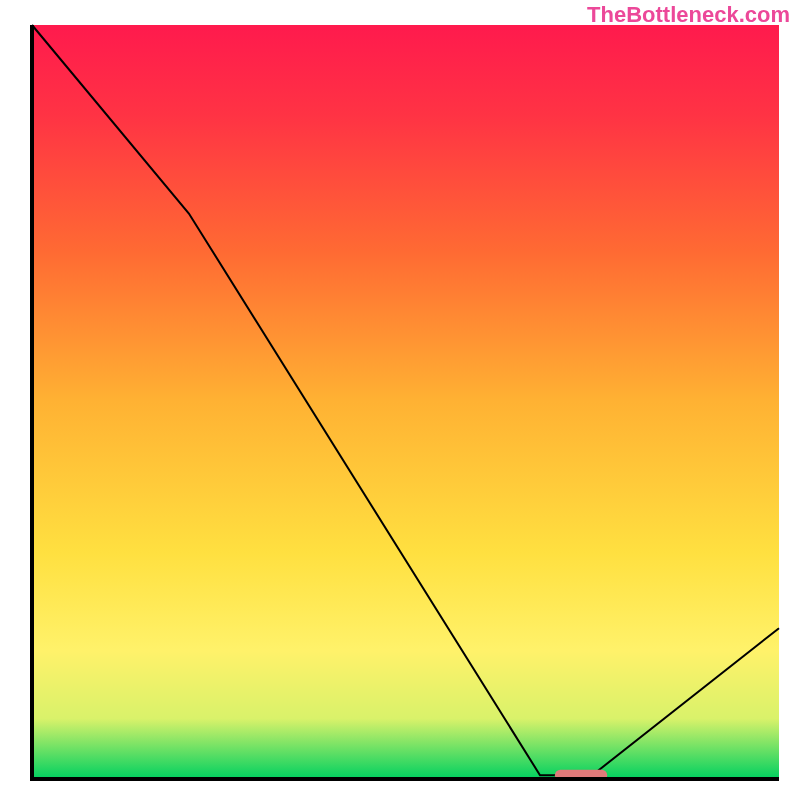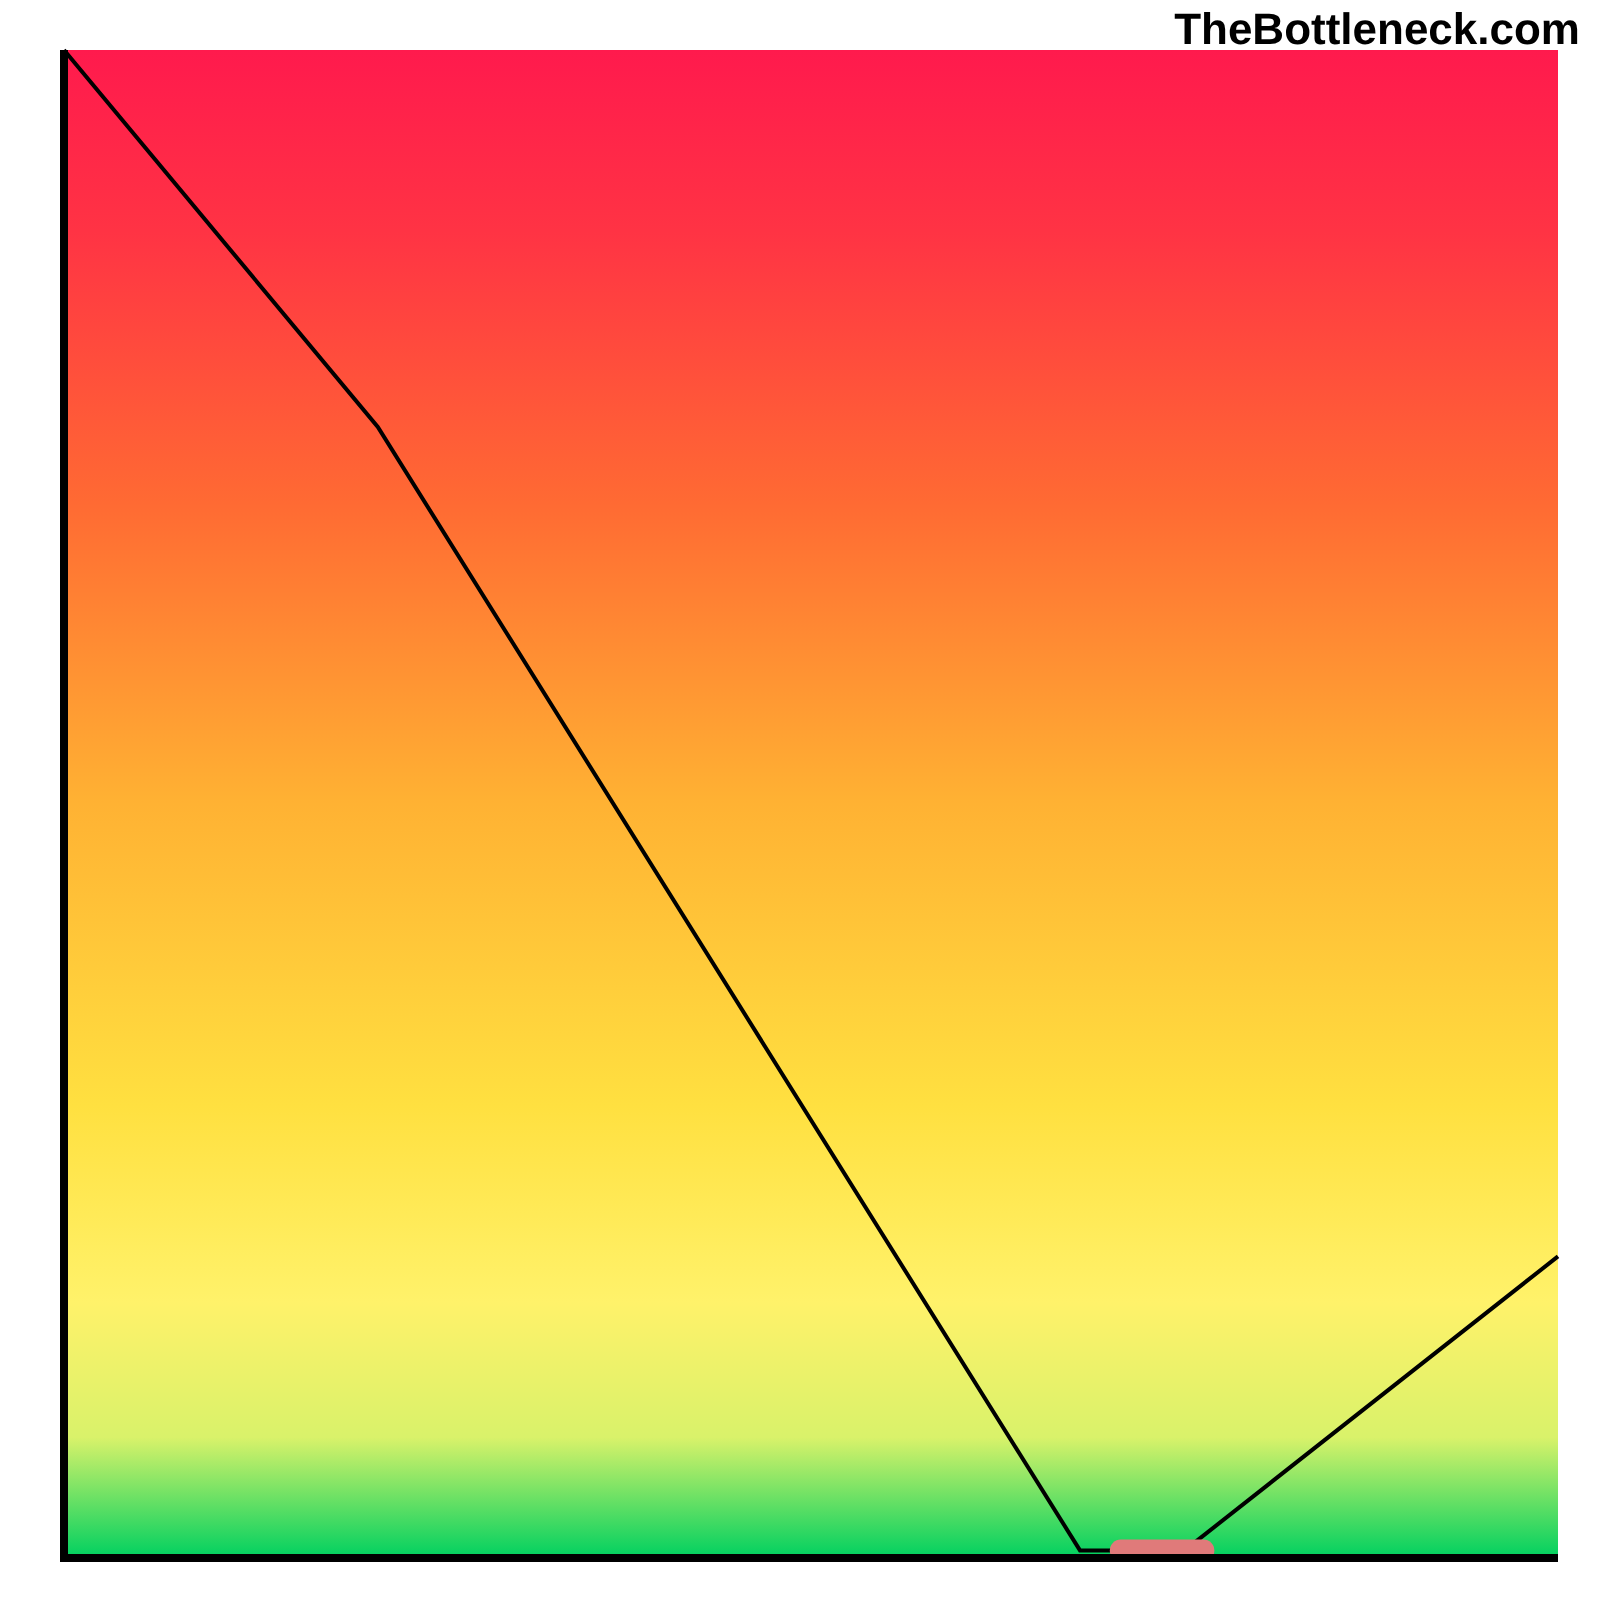--- a/index.html
+++ b/index.html
@@ -15,21 +15,21 @@
     position: relative;
     width: 800px;
     height: 800px;
   }
   .watermark {
     position: absolute;
     top: 2px;
     right: 10px;
     font-size: 22px;
     font-weight: bold;
-    color: #000000;
+    color: #ec4899;
     z-index: 10;
   }
   svg.plot {
     position: absolute;
     left: 0;
     top: 0;
     display: block;
   }
 </style>
 </head>

